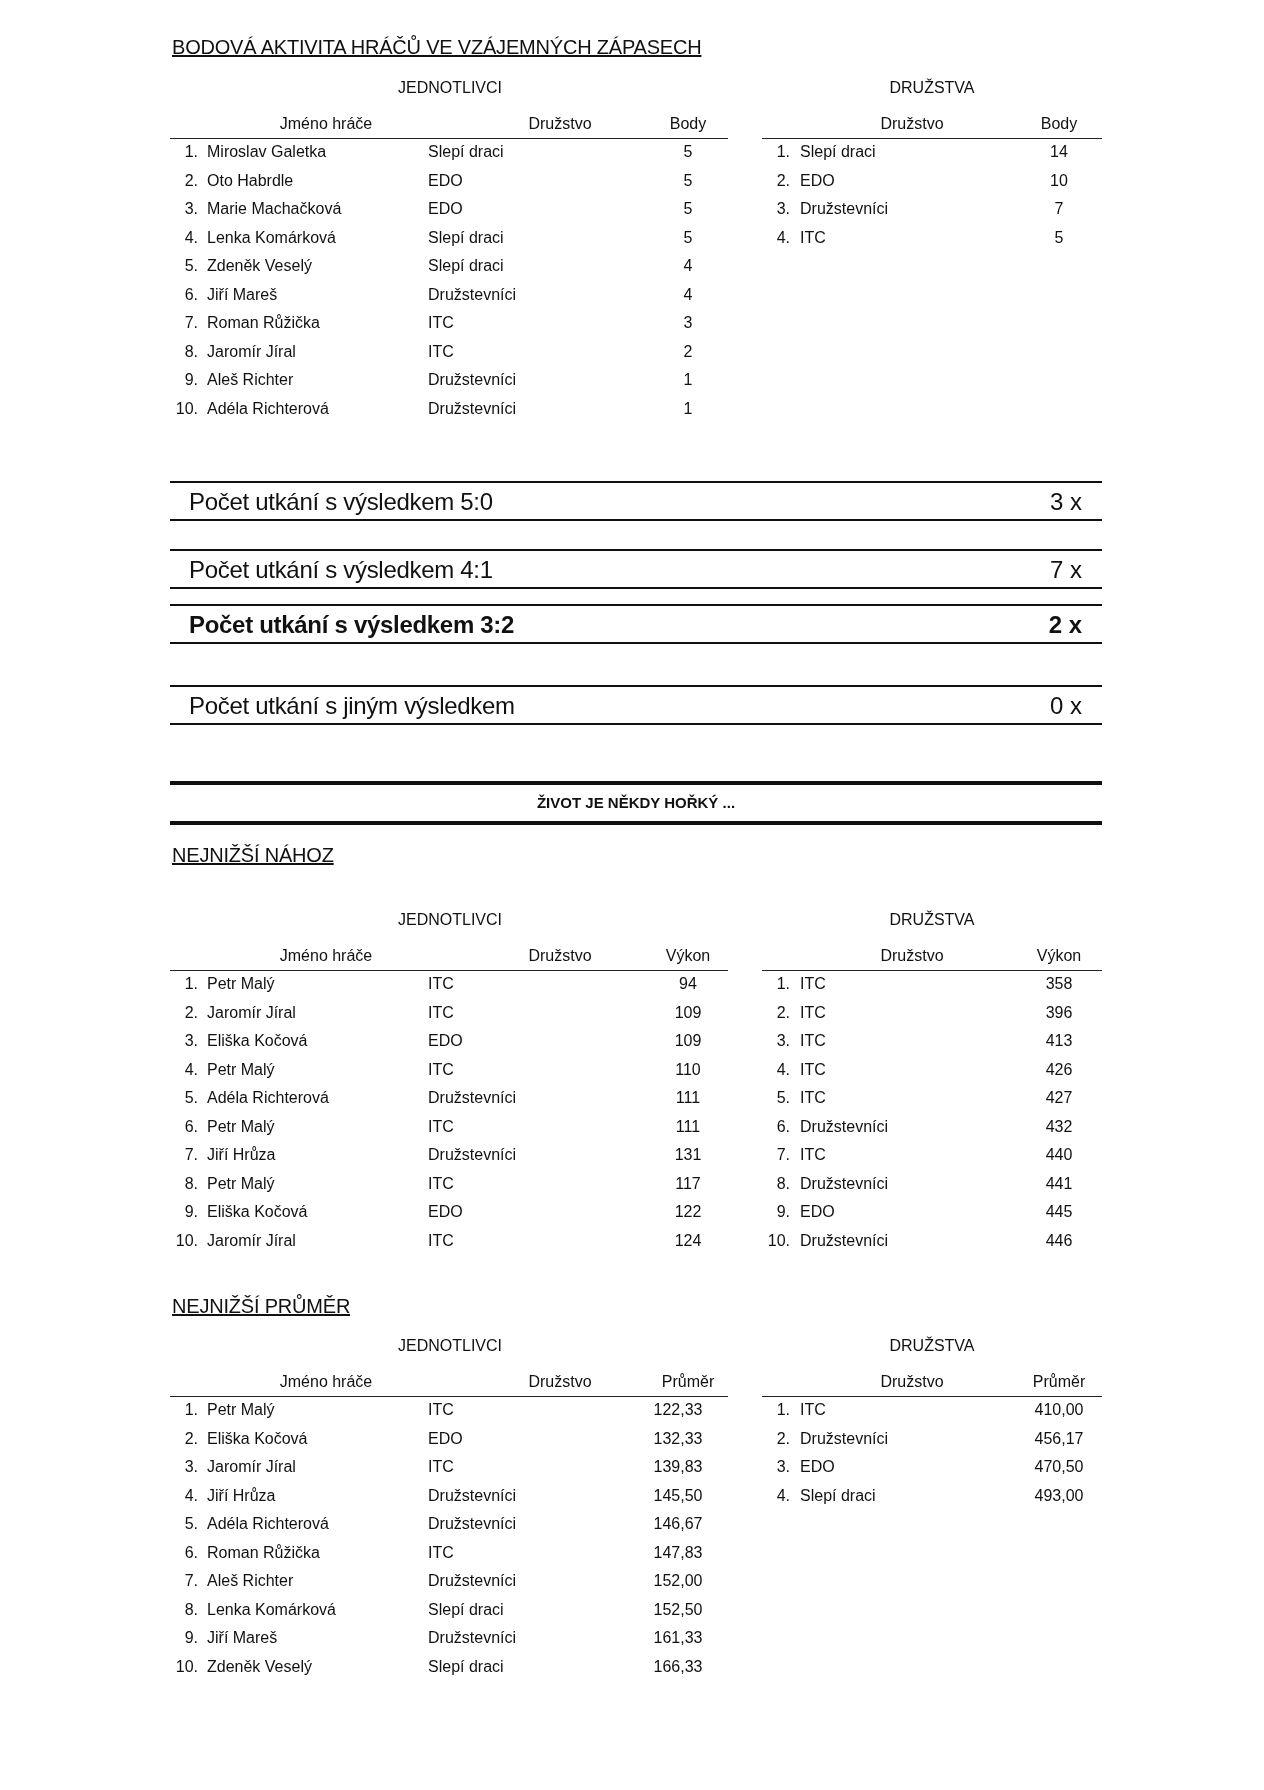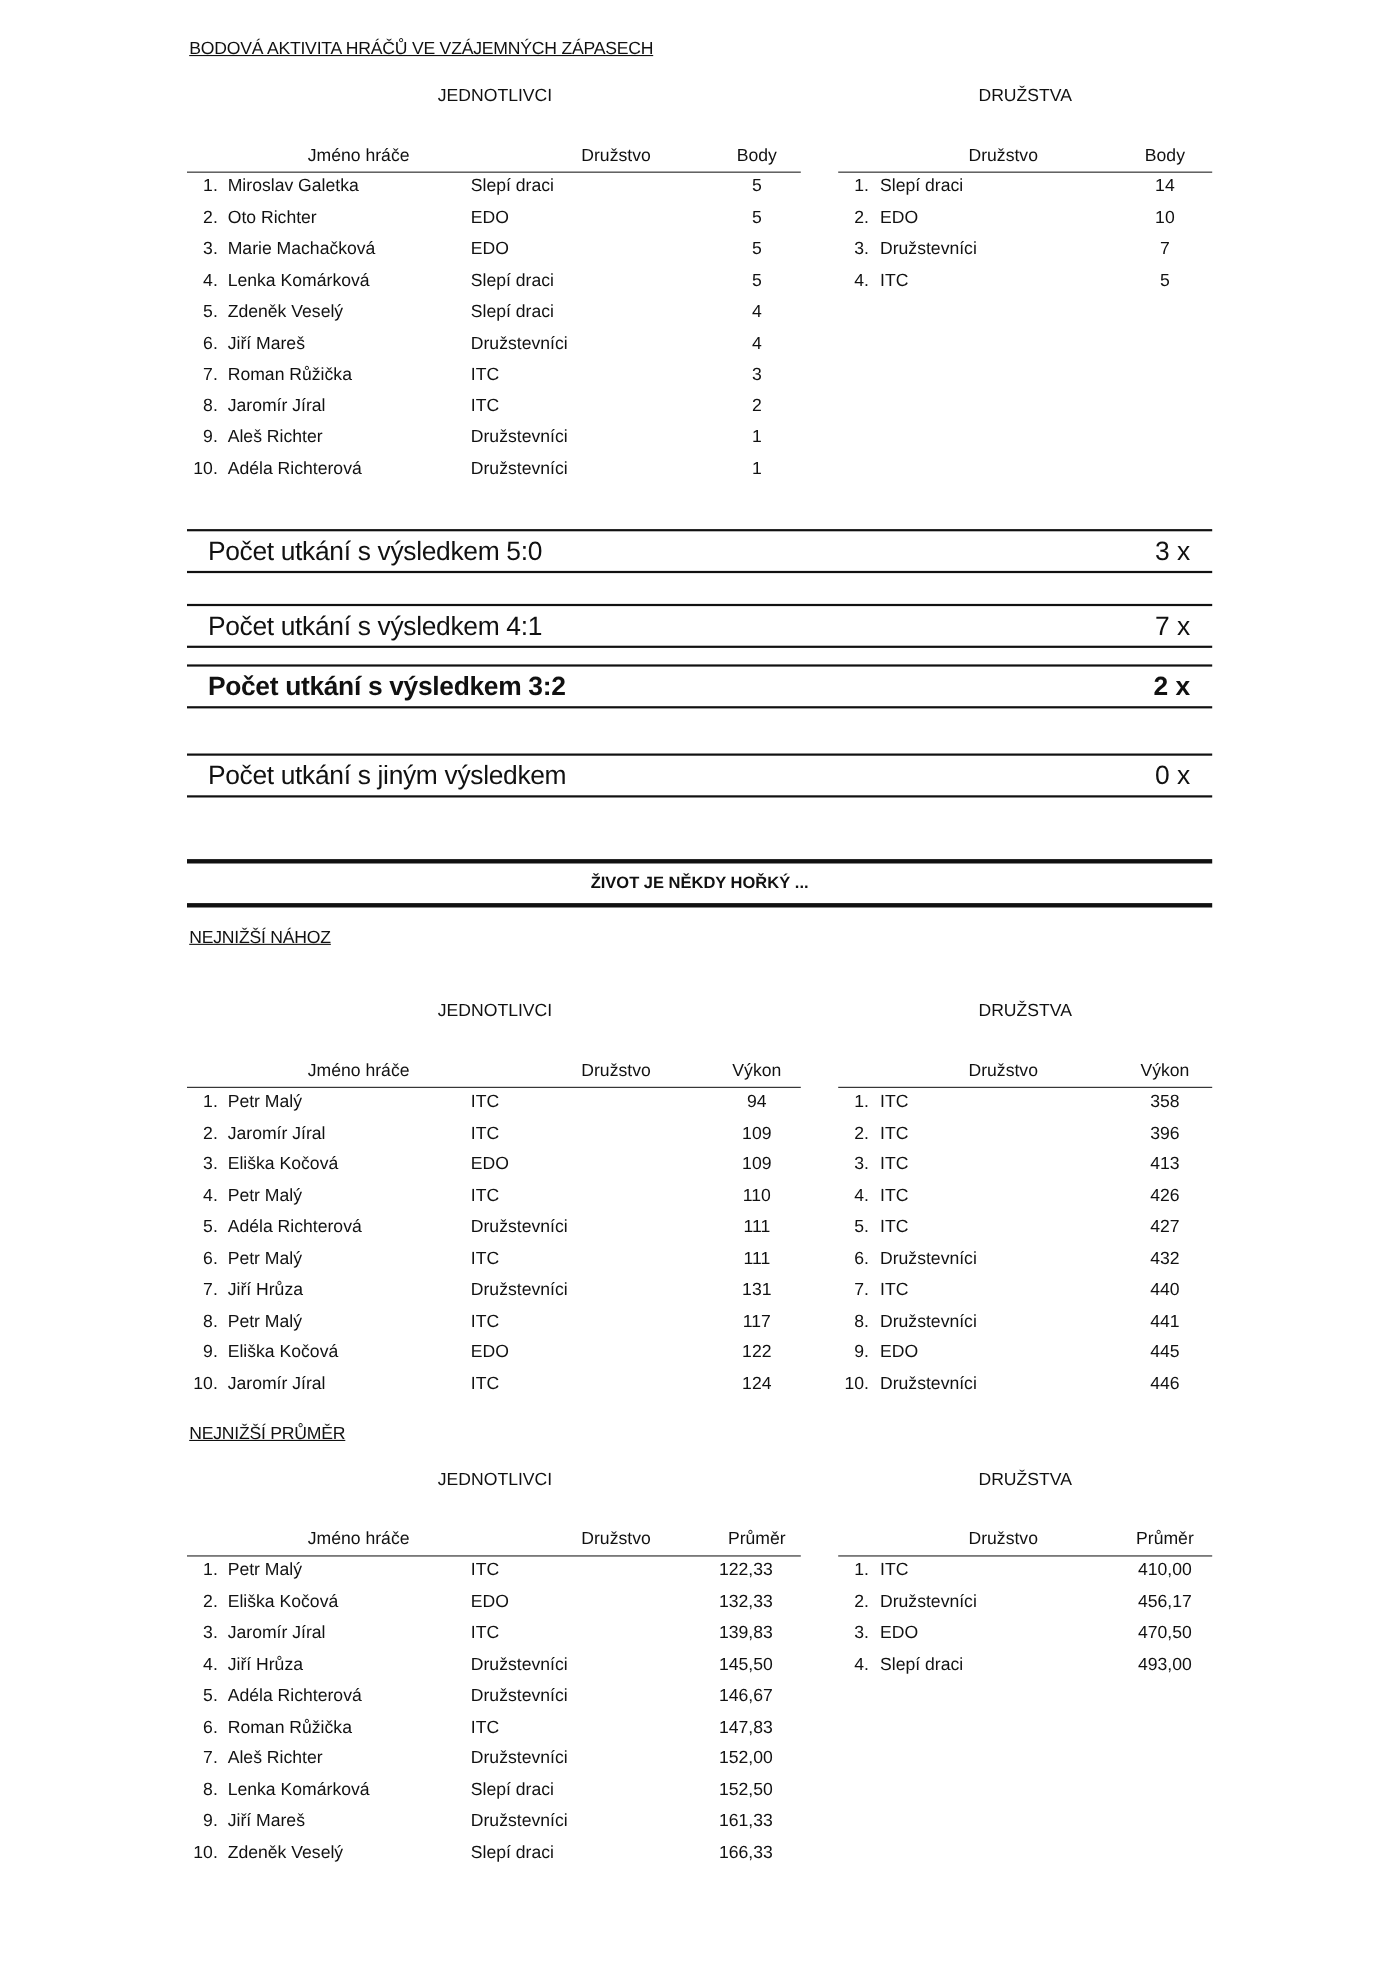--- a/index.html
+++ b/index.html
@@ -2,25 +2,25 @@
 <html><head>
   <meta charset="utf-8">
   <style>
     html, body { margin: 0; padding: 0; background: #ffffff; }
     body {
       width: 1264px; height: 1790px; position: relative; overflow: hidden;
       font-family: "Liberation Sans", sans-serif; color: #111111;
     }
     .page { position: absolute; left: 0; top: 0; width: 1264px; height: 1790px; }
     .section-title {
-      position: absolute; left: 172px; font-size: 16px; text-decoration: underline;
+      position: absolute; left: 172px; font-size: 20px; text-decoration: underline;
       letter-spacing: -0.2px;
     }
     .group-label { position: absolute; font-size: 16px; text-align: center; }
-    .tbl { position: absolute; margin-top: 18px; }
+    .tbl { position: absolute; }
     .tbl .head { position: relative; height: 26px; border-bottom: 1.5px solid #222; font-size: 16px; }
     .tbl .head span { position: absolute; top: 3px; }
     .tbl .row { position: relative; height: 28.5px; font-size: 16px; }
     .tbl .row span { position: absolute; top: 4px; white-space: nowrap; }
     .rank { text-align: right; width: 28px; }
     .num { text-align: center; }
     .num-r { text-align: center; }
 
     
     .ind { left: 170px; width: 558px; }
@@ -72,21 +72,21 @@
         <span class="h-val">Body</span>
       </div>
       <div class="row">
         <span class="rank c-rank">1.</span>
         <span class="c-name">Miroslav Galetka</span>
         <span class="c-team">Slepí draci</span>
         <span class="num c-val">5</span>
       </div>
       <div class="row">
         <span class="rank c-rank">2.</span>
-        <span class="c-name">Oto Richter</span>
+        <span class="c-name">Oto Habrdle</span>
         <span class="c-team">EDO</span>
         <span class="num c-val">5</span>
       </div>
       <div class="row">
         <span class="rank c-rank">3.</span>
         <span class="c-name">Marie Machačková</span>
         <span class="c-team">EDO</span>
         <span class="num c-val">5</span>
       </div>
       <div class="row">

